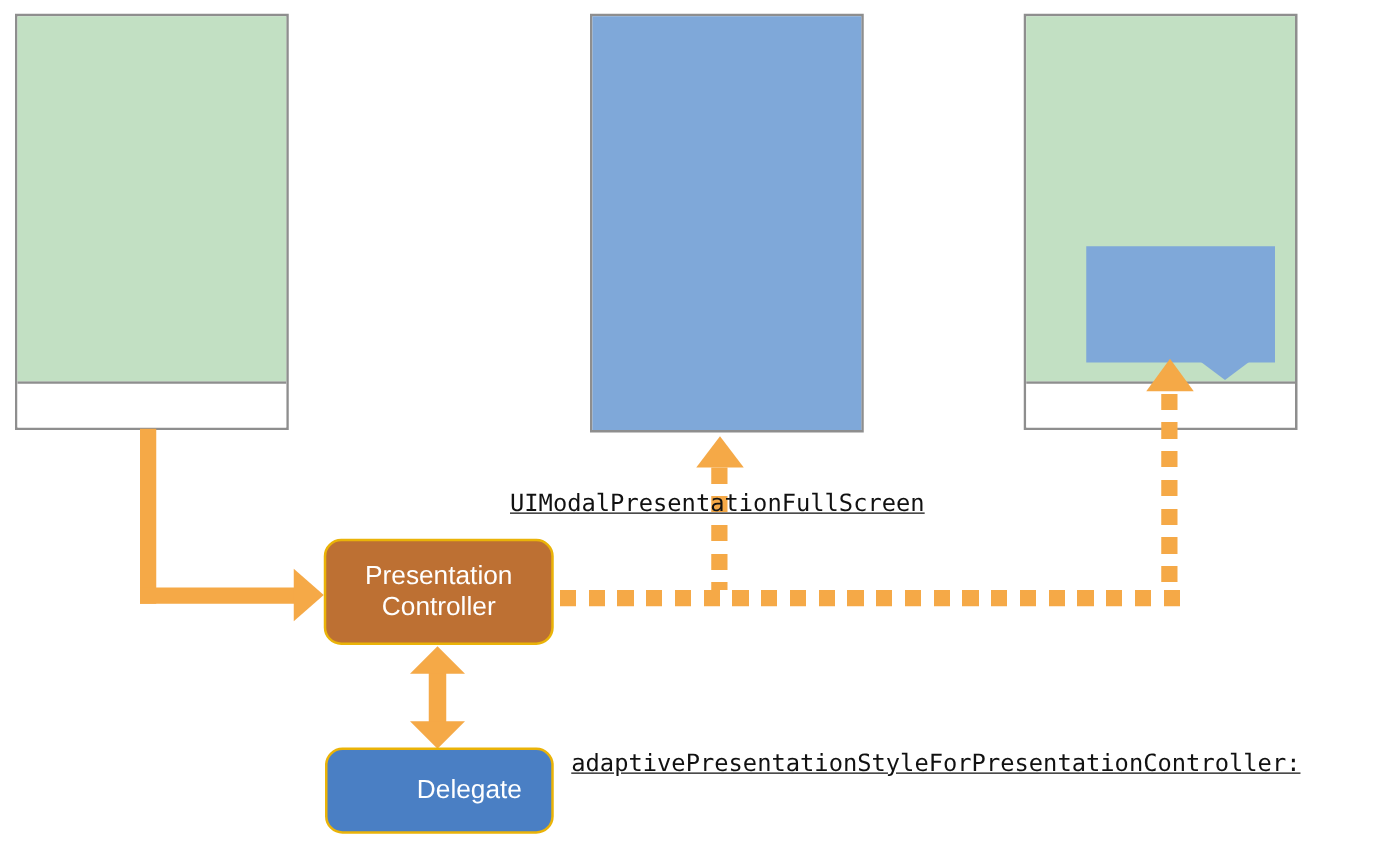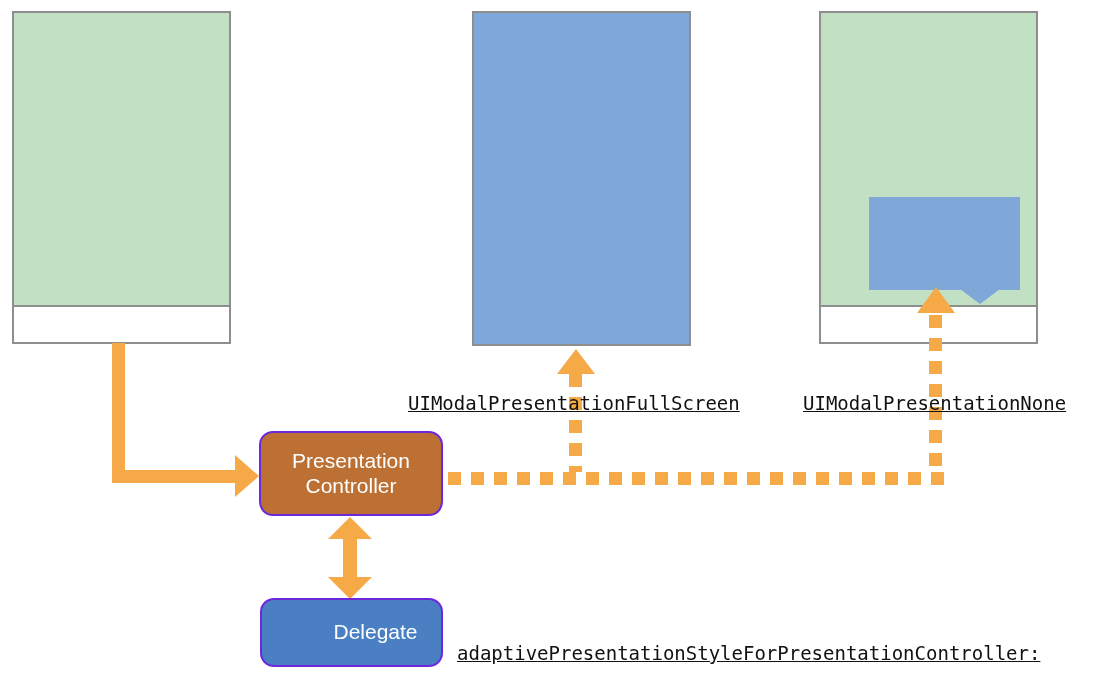--- a/index.html
+++ b/index.html
@@ -53,21 +53,21 @@
     width: 0; height: 0;
     border-left: 20px solid transparent;
     border-right: 20px solid transparent;
     border-top: 15px solid var(--popover-blue, #7fa8d9);
   }
 
   
   .node {
     position: absolute;
     box-sizing: border-box;
-    border: 2px solid #6d28d9;
+    border: 2px solid #eab308;
     border-radius: 14px;
     color: #ffffff;
     font-size: 21px;
     line-height: 1.18;
     display: flex;
     flex-direction: column;
     align-items: center;
     justify-content: center;
     text-align: center;
   }
@@ -87,21 +87,21 @@
   .code-label {
     position: absolute;
     font-family: "DejaVu Sans Mono", "Liberation Mono", monospace;
     font-size: 19px;
     color: #111111;
     white-space: nowrap;
     text-decoration: underline;
   }
   .label-fullscreen { left: 408px; top: 392px; }
   .label-none       { left: 803px; top: 392px; }
-  .label-method     { left: 457px; top: 600px; margin-top: 42px; }
+  .label-method     { left: 457px; top: 600px; }
 
   
   .bar-solid-v {
     position: absolute;
     background: var(--arrow-orange, #f5a947);
   }
   .elbow-vertical   { left: 112px; top: 343px; width: 13px; height: 140px; }
   .elbow-horizontal { left: 112px; top: 470px; width: 124px; height: 13px; }
 
   .arrowhead { position: absolute; width: 0; height: 0; }
@@ -192,16 +192,15 @@
 
   <div class="node node-controller">
     <span>Presentation</span>
     <span>Controller</span>
   </div>
   <div class="node node-delegate">
     <span>Delegate</span>
   </div>
 
   <div class="code-label label-fullscreen">UIModalPresentationFullScreen</div>
-  <div class="code-label label-none">UIModalPresentationNone</div>
   <div class="code-label label-method">adaptivePresentationStyleForPresentationController:</div>
 
 </div>
 
 </body></html>

